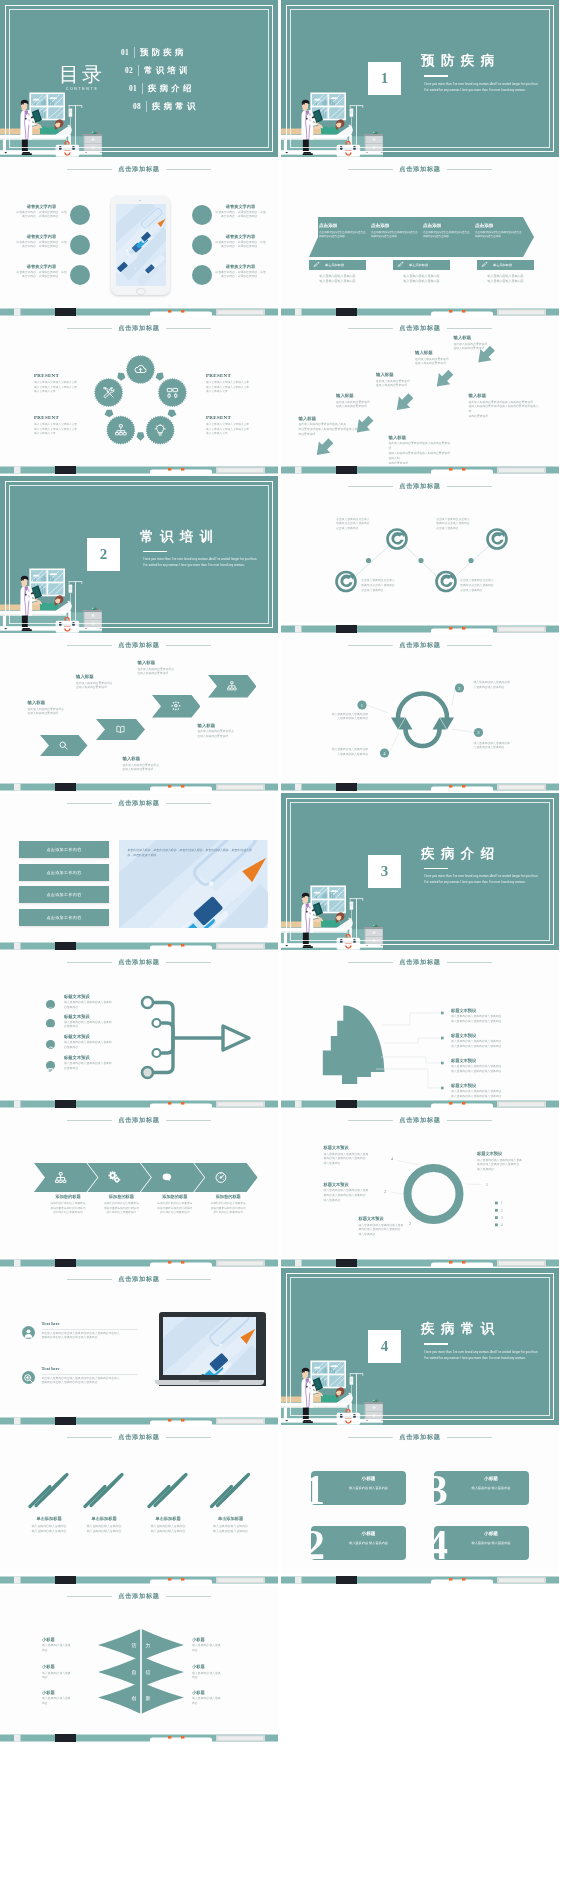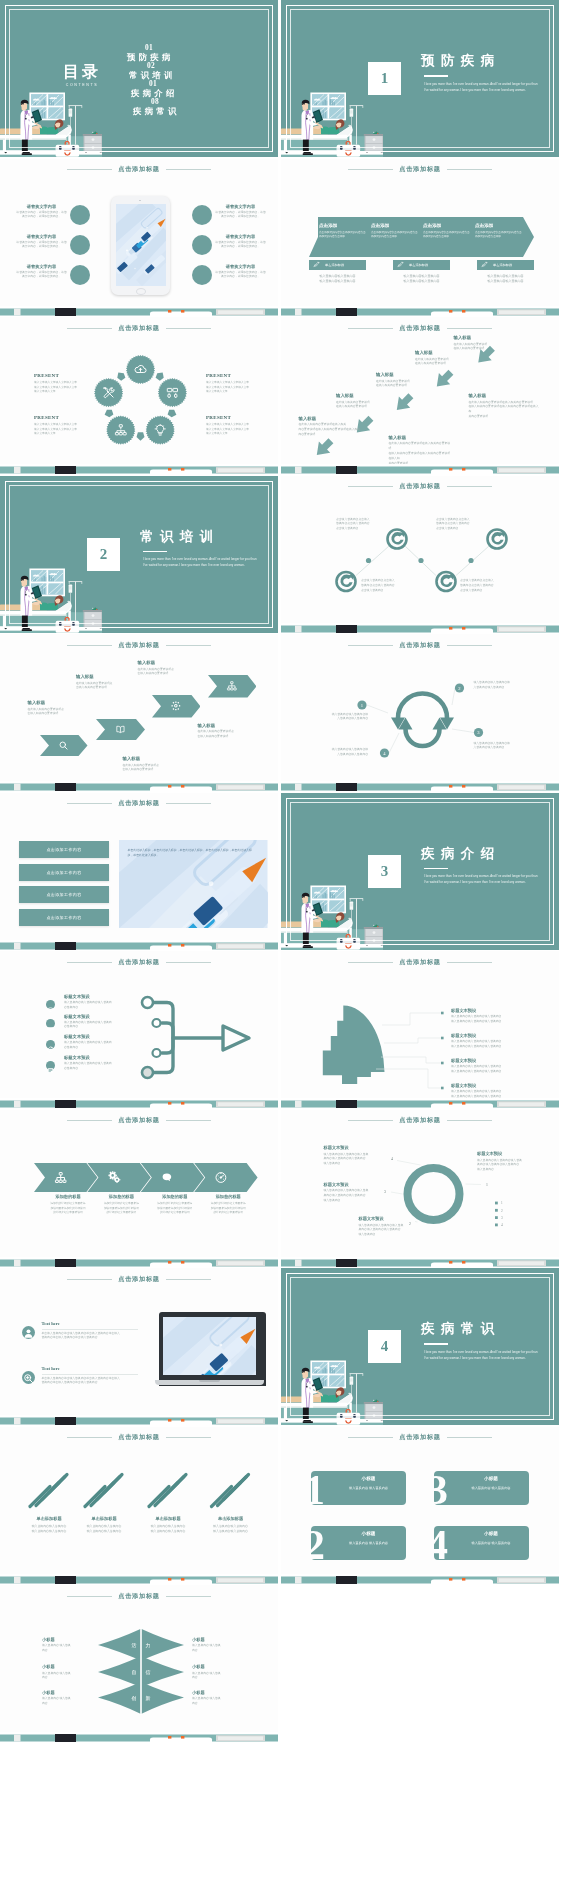--- a/index.html
+++ b/index.html
@@ -22,21 +22,21 @@
 
   .cn{font-family:"Liberation Serif",serif;}
   .wt{color:#ffffff;}
 
   
   .bodytxt{font-family:"Liberation Serif",serif;font-size:2.8px;line-height:1.75;color:#9aa8a7;white-space:pre-line;}
   .subttl{font-family:"Liberation Serif",serif;font-size:4.2px;font-weight:bold;color:#53807e;}
   .dotc{position:absolute;border-radius:50%;background:#6d9f9d;}
 
   
-  .toc{display:flex;align-items:center;height:18px;flex-direction:column;}
+  .toc{display:flex;align-items:center;height:18px;}
   .toc .num{font-family:"Liberation Serif",serif;font-weight:bold;color:#fff;font-size:7.4px;letter-spacing:.4px;}
   .toc .sep{width:.8px;height:11px;background:rgba(255,255,255,.5);margin:0 5px;}
   .toc .txt{color:#fff;font-size:8.4px;font-weight:bold;letter-spacing:.6px;}
 
   
   .secnum{position:absolute;left:87px;top:62px;width:33px;height:33px;background:#ffffff;
           display:flex;align-items:center;justify-content:center;}
   .secnum span{color:#5e9492;font-size:15px;font-weight:bold;font-family:"Liberation Serif",serif;}
   .sectxt{position:absolute;left:140px;top:54px;}
   .sechd{font-size:13.5px;font-weight:bold;letter-spacing:1.5px;line-height:1.1;}
@@ -213,21 +213,21 @@
 
 <div class="sheet">
 
   <div class="slide teal" style="left:0;top:0">
     <svg class="scene" viewBox="0 0 102 72" width="102" height="72" style="position:absolute;left:0px;top:86px">
         <use href="#hospital-scene"></use>
       </svg>
     <div class="frame-outer"></div>
     <div class="frame-inner"></div>
     <div style="position:absolute;left:56px;top:64px;text-align:center;width:52px">
-      <div class="cn wt" style="font-size:16px;letter-spacing:3px;font-weight:bold;line-height:1">目录</div>
+      <div class="cn wt" style="font-size:20px;letter-spacing:3px;font-weight:normal;line-height:1">目录</div>
       <div class="wt" style="font-size:3.6px;letter-spacing:1.6px;margin-top:3px;opacity:.95">CONTENTS</div>
     </div>
     <div style="position:absolute;left:121px;top:43px">
       <div class="toc" style="margin-left:0px">
         <span class="num">01</span>
         <span class="sep"></span>
         <span class="txt cn">预 防 疾 病</span>
       </div>
       <div class="toc" style="margin-left:4px">
         <span class="num">02</span>

